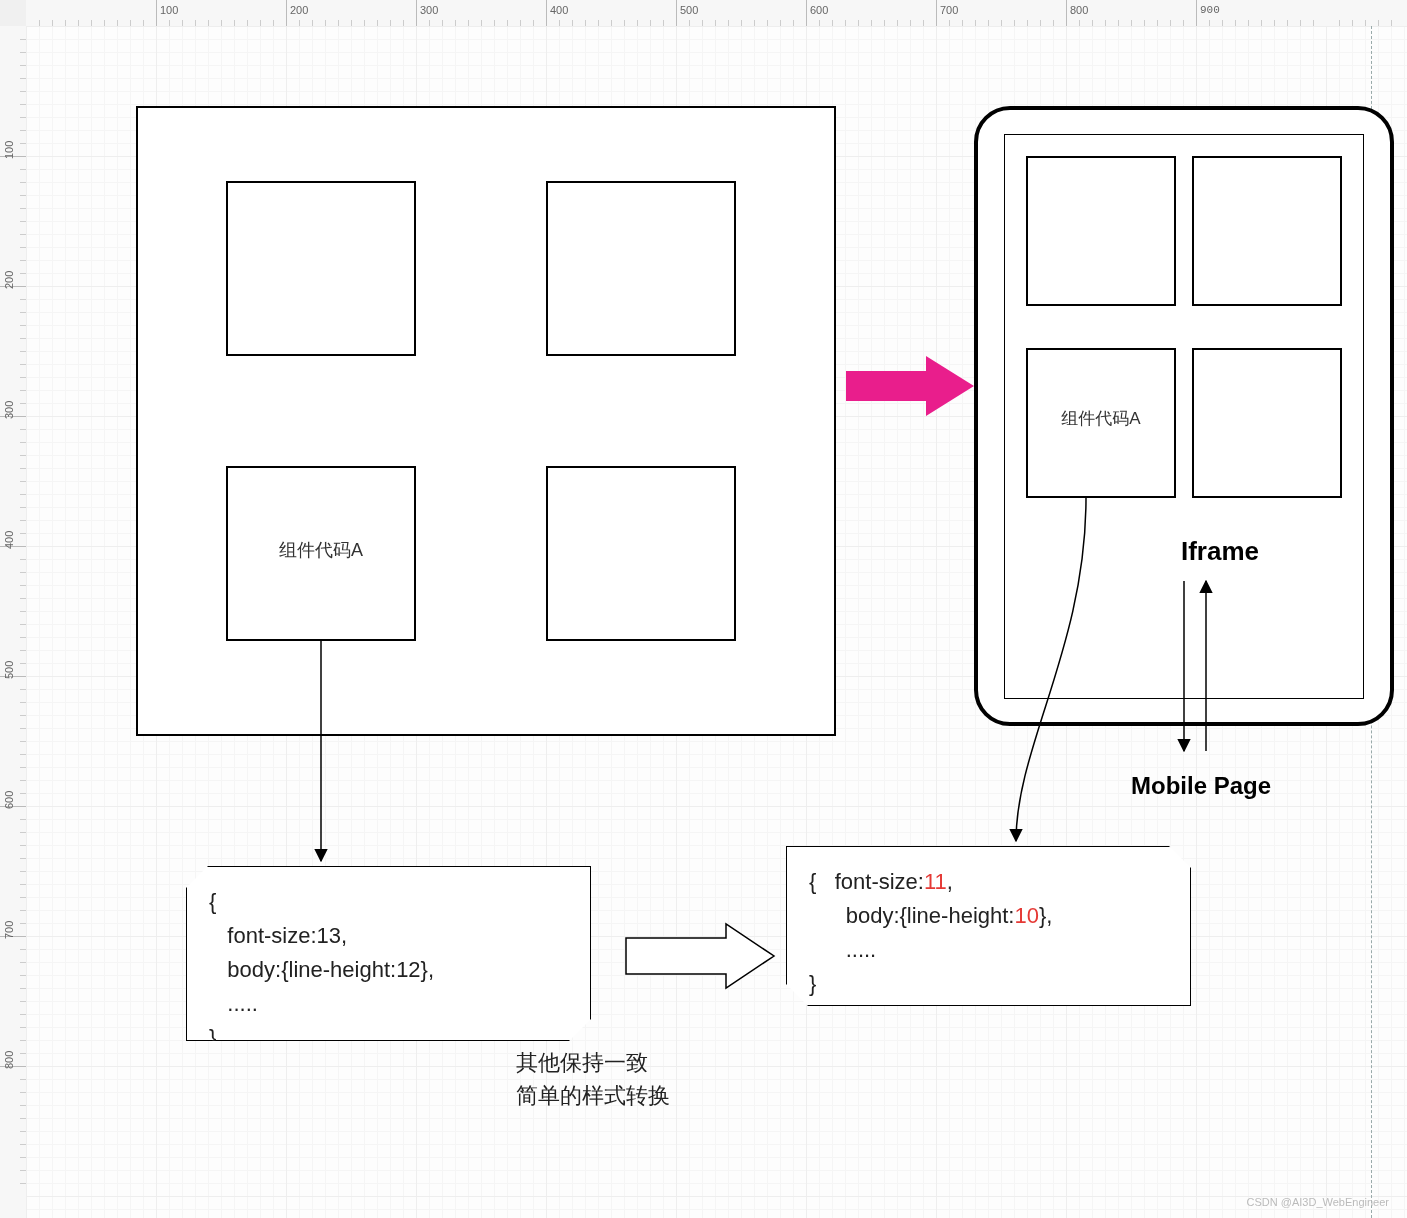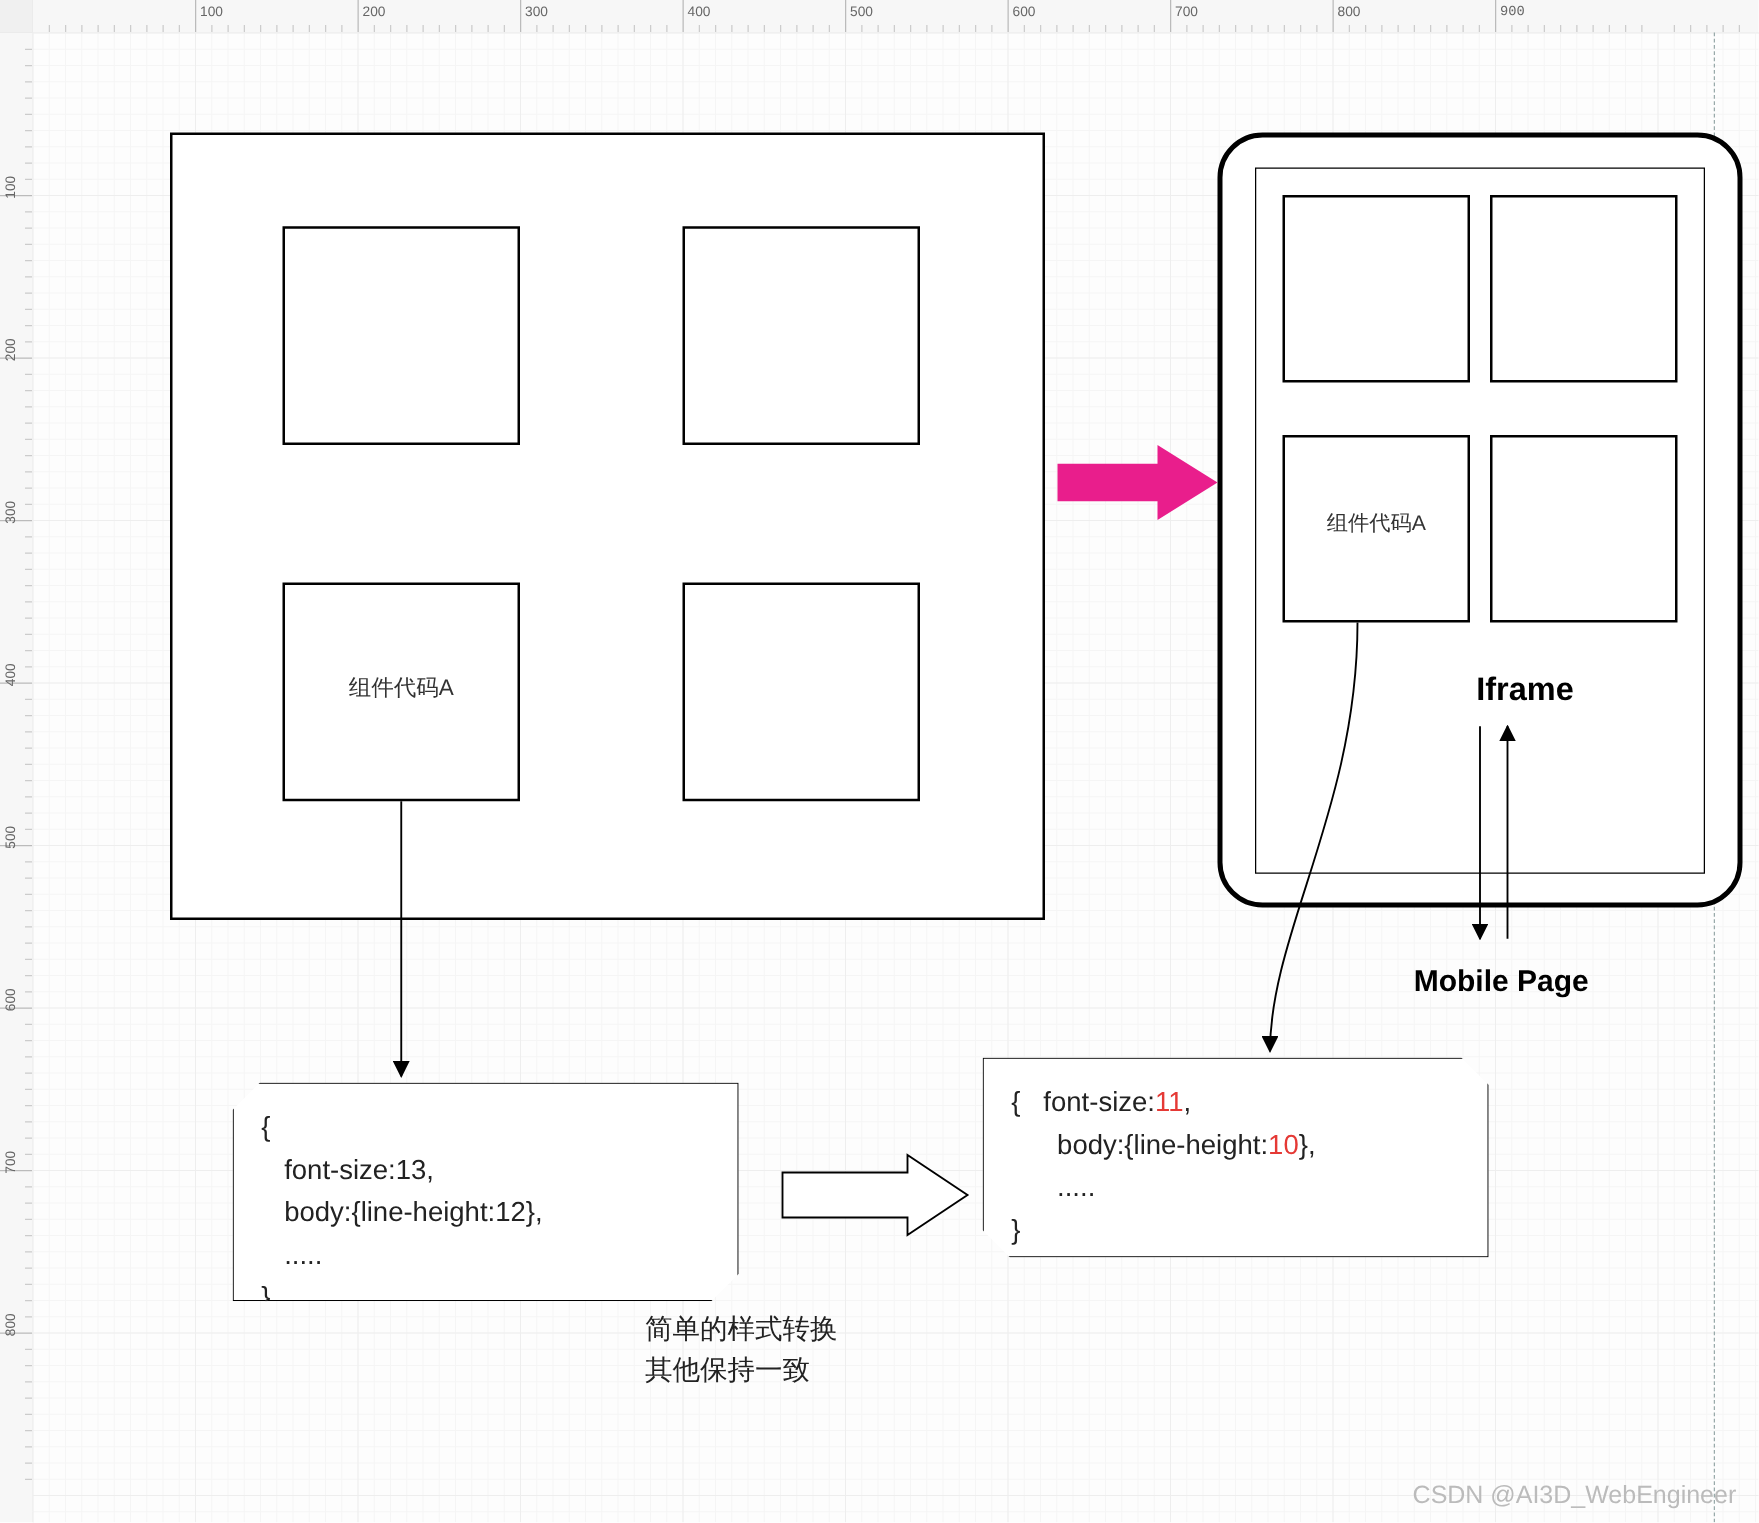--- a/index.html
+++ b/index.html
@@ -25,21 +25,21 @@
       linear-gradient(#f5f5f5 1px,transparent 1px),
       linear-gradient(90deg,#f5f5f5 1px,transparent 1px);
     background-size:130px 130px,130px 130px,13px 13px,13px 13px;
   }
   .canvas > *{position:absolute;}
 
   .box{border:2px solid #000;background:#fff;box-sizing:border-box;}
   .thin{border:1px solid #000;background:#fff;box-sizing:border-box;}
   .lbl{position:absolute;font-size:18px;color:#333;text-align:center;}
   .lbl-bold{font-weight:700;font-size:26px;color:#000;}
-  .watermark{position:absolute;right:18px;bottom:10px;color:#bbb;font-size:20px;}
+  .watermark{position:absolute;right:18px;bottom:10px;color:#bbb;font-size:11px;}
 
   
   .note{background:#fff;border:1px solid #000;box-sizing:border-box;padding:18px 22px;font-size:22px;line-height:1.55;color:#222;}
   .note .red{color:#e53935;}
   .note1{clip-path:polygon(22px 0,100% 0,100% calc(100% - 22px),calc(100% - 22px) 100%,0 100%,0 22px);}
   .note2{clip-path:polygon(0 0,calc(100% - 22px) 0,100% 22px,100% 100%,22px 100%,0 calc(100% - 22px));}
 
   .caption{font-size:22px;color:#222;line-height:1.5;text-align:left;}
 
   
@@ -319,22 +319,22 @@
         <span>{</span><span>&nbsp;&nbsp;&nbsp;font-size:</span><span class="red">11</span><span>,</span>
       </div>
       <div>
         <span>&nbsp;&nbsp;&nbsp;&nbsp;&nbsp;&nbsp;body:{line-height:</span><span class="red">10</span><span>},</span>
       </div>
       <div>&nbsp;&nbsp;&nbsp;&nbsp;&nbsp;&nbsp;.....</div>
       <div>}</div>
     </div>
 
     <div class="caption" style="left:490px;top:1020px;width:260px;">
+      <div>其他保持一致</div>
       <div>简单的样式转换</div>
-      <div>其他保持一致</div>
     </div>
 
     <svg style="left:0;top:0;width:1381px;height:1192px;">
       <defs>
         <marker id="ah" viewBox="0 0 10 10" refX="9" refY="5" markerWidth="9" markerHeight="9" orient="auto-start-reverse">
           <path d="M0,0 L10,5 L0,10 z" fill="#000"></path>
         </marker>
       </defs>
 
       <g>

